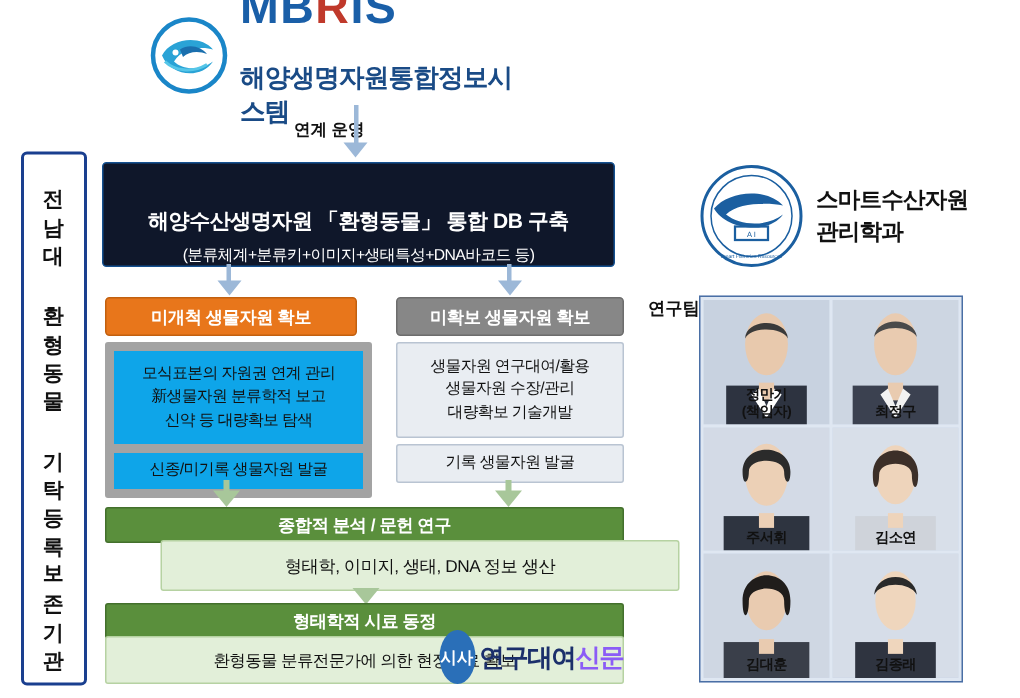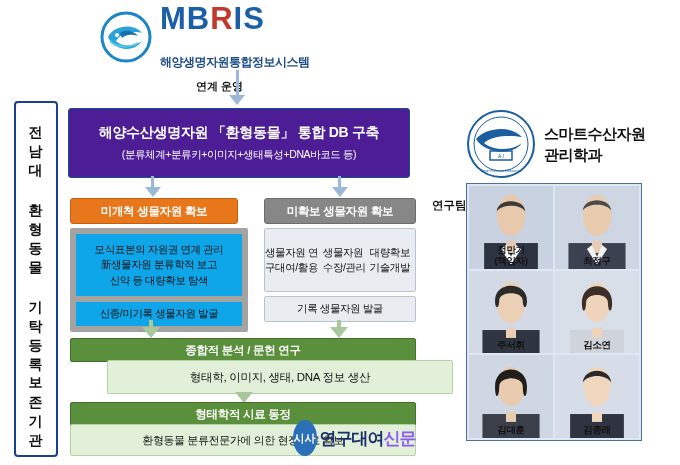--- a/index.html
+++ b/index.html
@@ -13,62 +13,62 @@
   .root{position:absolute;left:0;top:0;width:680px;height:465px;}
 
   
   .logo-wrap{position:absolute;left:100px;top:6px;width:250px;height:62px;
     display:flex;align-items:center;gap:8px;}
   .logo-mark{width:52px;height:52px;flex:0 0 52px;position:relative;}
   .logo-text{display:flex;flex-direction:column;justify-content:center;}
   .logo-title{font-size:31px;font-weight:bold;letter-spacing:1px;line-height:1;}
   .logo-title .blue{color:#1a5fa8;}
   .logo-title .red{color:#c0392b;}
-  .logo-sub{font-size:12px;font-weight:bold;color:#1a4b86;margin-top:20px;letter-spacing:-0.5px;font-family:Liberation Serif, serif;}
+  .logo-sub{font-size:17px;font-weight:bold;color:#1a4b86;margin-top:20px;letter-spacing:-0.5px;font-family:Liberation Serif, serif;}
 
   
   .leftbar{
     position:absolute;left:14px;top:101px;width:40px;height:352px;
     border:2px solid #1a3f8f;border-radius:4px;background:#fff;
     display:flex;align-items:center;justify-content:center;
   }
   .leftbar span{
     writing-mode:vertical-rl; text-orientation:upright;
     font-size:14px;font-weight:bold;color:#111;letter-spacing:5px;
     line-height:1.15;
   }
 
   
   .link-label{position:absolute;left:196px;top:79px;font-size:11px;color:#111;font-weight:bold;}
   .team-label{position:absolute;left:432px;top:198px;font-size:11.5px;color:#111;font-weight:bold;}
 
   
   .db-box{
     position:absolute;left:68px;top:108px;width:340px;height:68px;
-    background:#4c1d95;border:1px solid #14508f;border-radius:3px;
-    color:#fff;display:flex;flex-direction:column;align-items:center;justify-content:center;gap:6px;
+    background:#0f172a;border:1px solid #14508f;border-radius:3px;
+    color:#fff;display:flex;flex-direction:column;align-items:center;justify-content:flex-end;gap:6px;
   }
   .db-title{font-size:14px;font-weight:bold;letter-spacing:-0.3px;}
   .db-sub{font-size:10.5px;letter-spacing:-0.4px;}
 
   
   .hbox{position:absolute;height:24px;border-radius:3px;color:#fff;
     display:flex;align-items:center;justify-content:center;
     font-size:11.5px;font-weight:bold;letter-spacing:-0.3px;}
   .hbox.orange{left:70px;top:198px;width:166px;background:#e8761b;border:1px solid #c2600f;}
   .hbox.gray{left:264px;top:198px;width:150px;background:#878787;border:1px solid #6d6d6d;}
 
   
   .pbox{position:absolute;background:#0ea5e9;border:6px solid #a3a3a3;border-radius:2px;
     display:flex;flex-direction:column;align-items:center;justify-content:center;
     font-size:10.5px;color:#111;letter-spacing:-0.4px;line-height:1.45;}
   .pbox.b1{left:70px;top:228px;width:166px;height:62px;}
   .pbox.b2{left:70px;top:296px;width:166px;height:24px;}
   .gbox{position:absolute;background:#e9edf2;border:1px solid #b9c4d2;border-radius:2px;
-    display:flex;flex-direction:row;align-items:center;justify-content:center;
+    display:flex;flex-direction:column;align-items:center;justify-content:center;
     font-size:10.5px;color:#111;letter-spacing:-0.4px;line-height:1.45;}
   .gbox.b1{left:264px;top:228px;width:150px;height:62px;}
   .gbox.b2{left:264px;top:296px;width:150px;height:24px;}
 
   
   .green-head{position:absolute;left:70px;top:338px;width:344px;height:22px;
     background:#5a8f3c;border:1px solid #43702c;border-radius:2px;color:#fff;
     display:flex;align-items:center;justify-content:center;font-size:11.5px;font-weight:bold;letter-spacing:-0.3px;}
   .green-body{position:absolute;left:70px;top:360px;width:344px;height:32px;
     background:#e2efd9;border:1px solid #b6d2a2;border-radius:2px;color:#111;
@@ -86,21 +86,21 @@
   .vline{position:absolute;background:#9cb8d8;width:3px;}
   .arr-green{border-left:9px solid transparent;border-right:9px solid transparent;border-top:11px solid #a8c79a;position:absolute;}
   .vline-green{position:absolute;background:#a8c79a;width:4px;}
 
   
   .dept{position:absolute;left:466px;top:108px;width:206px;height:72px;display:flex;align-items:center;gap:8px;}
   .dept-mark{width:70px;height:70px;flex:0 0 70px;position:relative;}
   .dept-name{font-size:15px;font-weight:bold;color:#111;line-height:1.4;letter-spacing:-0.5px;}
 
   
-  .photos{position:absolute;left:466px;top:183px;width:176px;height:258px;
+  .photos{position:absolute;left:466px;top:197px;width:176px;height:258px;
     border:1px solid #4a6fa5;background:#dfe7f2;display:grid;
     grid-template-columns:1fr 1fr;grid-template-rows:1fr 1fr 1fr;gap:2px;padding:2px;box-sizing:border-box;}
   .cell{position:relative;overflow:hidden;background:#cfd9e8;}
   .cell .face{position:absolute;left:0;top:0;width:100%;height:100%;}
   .cap{position:absolute;left:0;bottom:2px;width:100%;text-align:center;
     font-size:9.5px;color:#111;font-weight:bold;letter-spacing:-0.4px;line-height:1.15;}
   .cap.lead{bottom:2px;}
 
   
   .watermark{position:absolute;left:276px;top:424px;width:156px;height:28px;

